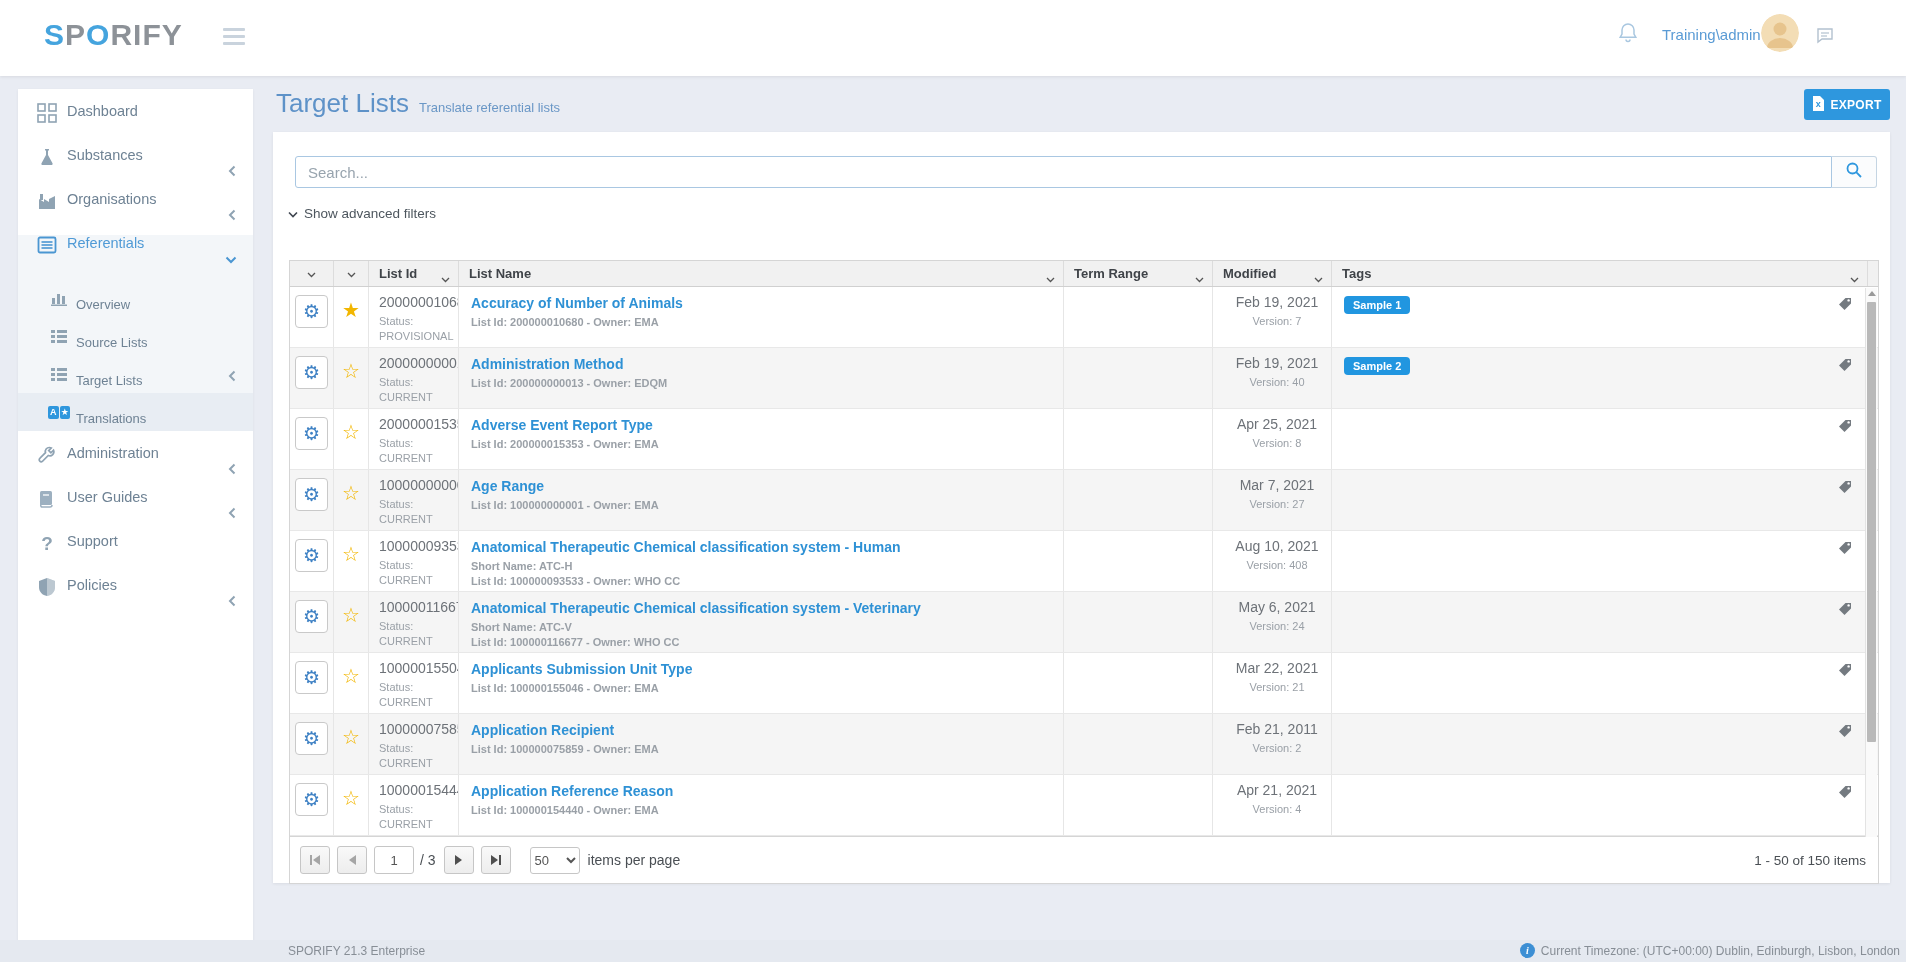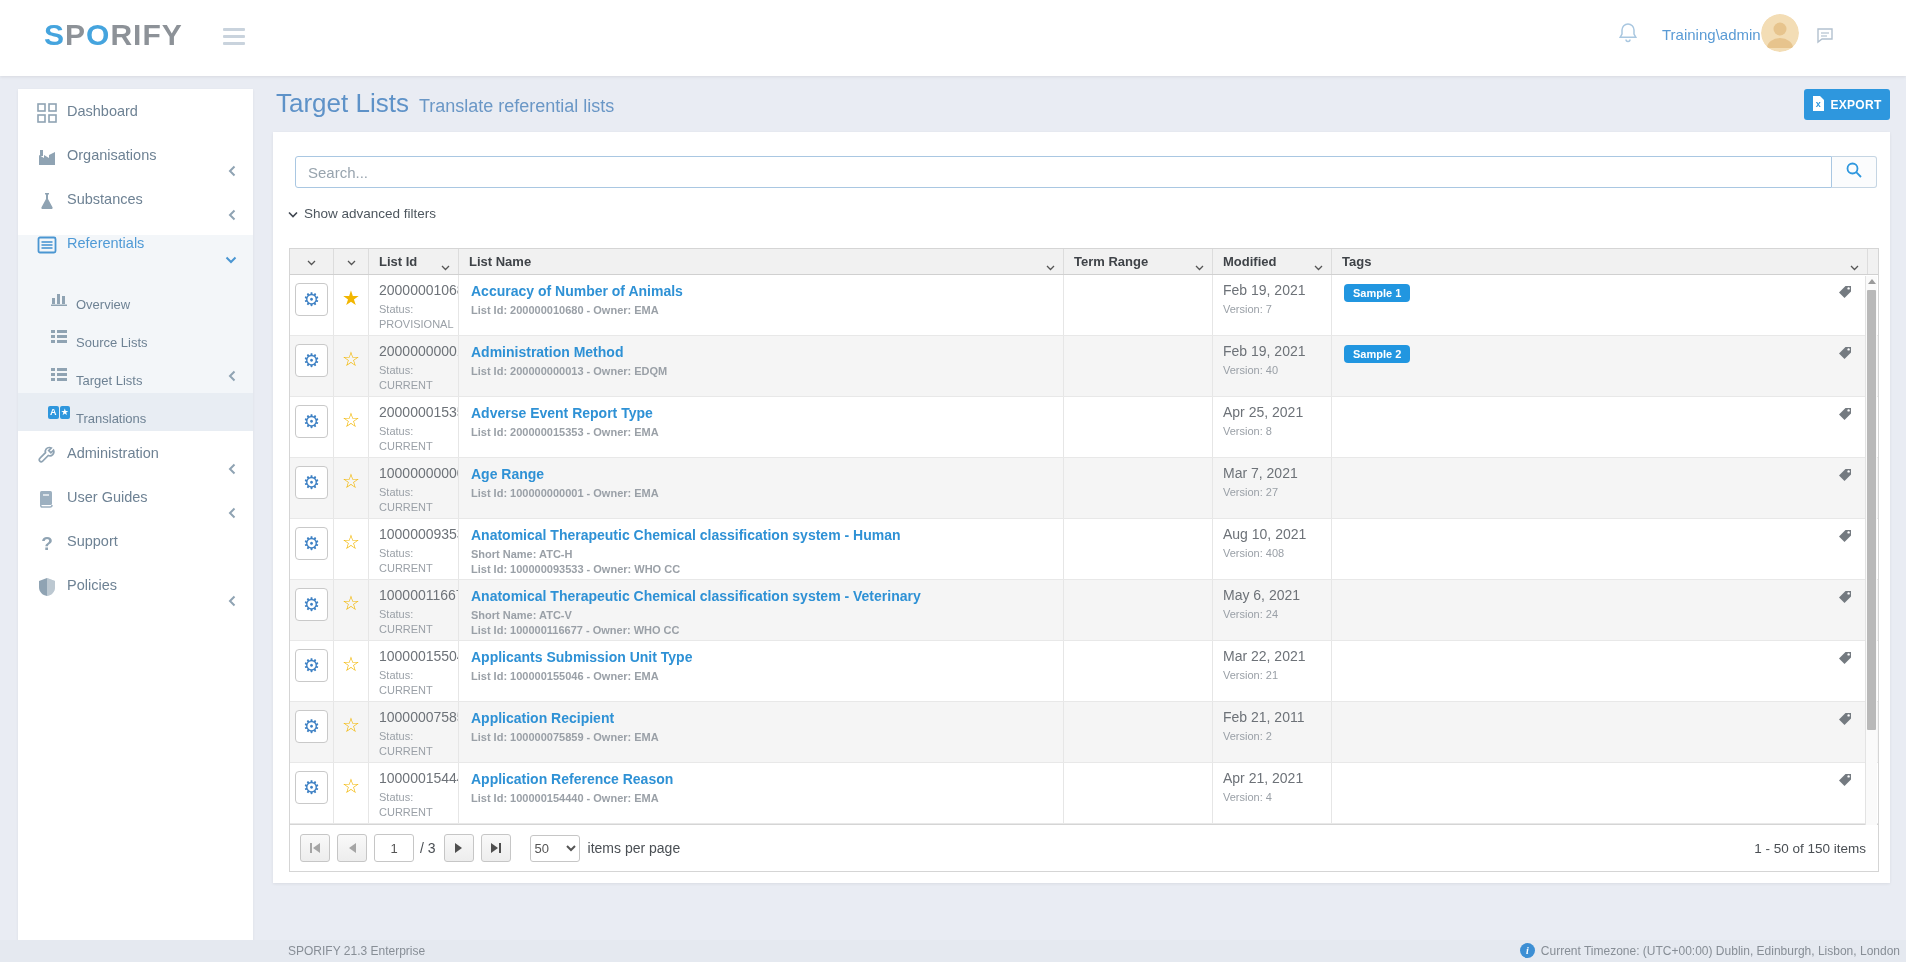--- a/index.html
+++ b/index.html
@@ -38,41 +38,41 @@
   .sub-item .chev { position:absolute; right:16px; top:13px; }
   .sub-item.selected { background:#e8edf3; }
   .qmark { font-size:19px; font-weight:bold; color:#8fa3b3; }
   .trans-ic span { display:inline-block; width:13px; height:13px; background:#2f97dd; color:#fff;
     font-size:9px; line-height:13px; text-align:center; border-radius:2px; font-weight:bold; }
   .trans-ic span + span { margin-left:1px; }
 
   
   .page-head { position:absolute; left:276px; top:88px; height:36px; display:flex; align-items:baseline; }
   .page-title { font-size:26px; color:#5e92c8; }
-  .page-sub { font-size:18px; color:#6a97c6; margin-left:10px; }
+  .page-sub { font-size:13px; color:#6a97c6; margin-left:10px; }
   .export-btn { position:absolute; left:1804px; top:89px; width:86px; height:31px; background:#2e97de;
     border:none; border-radius:3px; color:#fff; font-size:12px; font-weight:bold; letter-spacing:.3px;
     display:flex; align-items:center; justify-content:center; gap:5px; cursor:pointer;
     font-family:"Liberation Sans", sans-serif; }
 
   
   .card { position:absolute; left:273px; top:132px; width:1617px; height:751px; background:#fff;
     box-shadow:0 1px 3px rgba(0,0,0,.07); }
   .search-input { position:absolute; left:22px; top:24px; width:1537px; height:32px;
     border:1px solid #a9c7e2; border-radius:3px 0 0 3px; padding:8px 12px; font-size:15px; color:#4a4f54;
     font-family:"Liberation Sans", sans-serif; outline:none; }
   .search-input::placeholder { color:#98a4ae; }
   .search-btn { position:absolute; left:1559px; top:24px; width:45px; height:32px; background:#fbfcfd;
     border:1px solid #c5d5e3; border-left:none; border-radius:0 3px 3px 0; display:flex;
     align-items:center; justify-content:center; cursor:pointer; }
   .filters-toggle { position:absolute; left:15px; top:74px; display:flex; align-items:flex-start; gap:6px;
     font-size:13.5px; color:#4d565e; cursor:pointer; }
 
   
-  .grid-wrap { position:absolute; left:16px; top:116px; width:1590px; border:1px solid #d5d5d5; }
+  .grid-wrap { position:absolute; left:16px; top:128px; width:1590px; border:1px solid #d5d5d5; }
   .thead { display:grid; grid-template-columns:44px 35px 90px 605px 149px 119px 536px 10px;
     height:26px; background:#f1f1f1; border-bottom:1px solid #d0d0d0; }
   .hcell { position:relative; font-size:13px; font-weight:bold; color:#3f4348; padding:5px 0 0 10px;
     border-right:1px solid #dcdcdc; cursor:pointer; }
   .hcell.center { display:flex; align-items:center; justify-content:center; padding:0; }
   .hcell .hchev { position:absolute; right:8px; top:10px; }
   .hcell:last-child { border-right:none; }
   .tbody { position:relative; }
   .trow { display:grid; grid-template-columns:44px 35px 90px 605px 149px 119px 546px;
     height:61px; border-bottom:1px solid #e8e8e8; background:#fff; }
@@ -85,21 +85,21 @@
   .gear { font-size:19px; color:#3e81c4; line-height:19px; }
   .c-star { display:flex; justify-content:center; padding-top:13px; font-size:20px; line-height:20px;
     color:#f2b600; }
   .c-star .glyph { cursor:pointer; }
   .c-id { padding:7px 0 0 10px; }
   .id-main { font-size:14px; color:#6d7278; line-height:17px; margin-bottom:3px; }
   .sub { font-size:11px; color:#9aa0a7; line-height:15px; }
   .c-name { padding:7px 0 0 12px;font-weight:bold; }
   .name-link { display:inline-block; font-size:14px; color:#2e91d5; text-decoration:none;
     line-height:17px; margin-bottom:3px; }
-  .c-mod { padding:7px 0 0 10px; }
+  .c-mod { padding:7px 0 0 10px;text-align:center; }
   .c-tags { position:relative; padding:8px 0 0 12px; }
   .badge { display:inline-block; background:#2196e0; color:#fff; font-size:11px; font-weight:bold;
     padding:3px 9px; border-radius:4px; }
   .tag-ic { position:absolute; right:26px; top:10px; cursor:pointer; }
 
   
   .vscroll { position:absolute; right:1px; top:27px; width:12px; height:549px; background:#fafafa;
     border-left:1px solid #e3e3e3; cursor:pointer; }
   .vscroll .up { position:absolute; top:3px; left:2px; width:0; height:0; border:4px solid transparent;
     border-bottom:5px solid #9a9a9a; border-top:none; }
@@ -177,36 +177,36 @@
             <rect x="1" y="12" width="7" height="7"></rect>
             <rect x="12" y="12" width="7" height="7"></rect>
           </g>
         </svg>
       </span>
     <span class="lbl">Dashboard</span>
   </div>
   <div class="nav-item">
     <span class="ic">
         <svg width="20" height="20" viewBox="0 0 20 20">
+          <path fill="#8fa3b3" d="M8 2h4v1l-1 1v4l4.5 8.2c.5 1-.2 1.8-1.2 1.8H5.7c-1 0-1.7-.9-1.2-1.8L9 8V4L8 3z"></path>
+        </svg>
+      </span>
+    <span class="lbl">Substances</span>
+    <span class="chev"><svg width="10" height="12" viewBox="0 0 10 12">
+          <polyline points="7.5,1.5 3,6 7.5,10.5" fill="none" stroke="#8fa3b3" stroke-width="2"></polyline>
+        </svg></span>
+  </div>
+  <div class="nav-item">
+    <span class="ic">
+        <svg width="20" height="20" viewBox="0 0 20 20">
           <path fill="#8fa3b3" d="M2 18V8l5 3V8l5 3V8l6-3v13z"></path>
           <rect x="3" y="3" width="3" height="6" fill="#8fa3b3"></rect>
         </svg>
       </span>
     <span class="lbl">Organisations</span>
-    <span class="chev"><svg width="10" height="12" viewBox="0 0 10 12">
-          <polyline points="7.5,1.5 3,6 7.5,10.5" fill="none" stroke="#8fa3b3" stroke-width="2"></polyline>
-        </svg></span>
-  </div>
-  <div class="nav-item">
-    <span class="ic">
-        <svg width="20" height="20" viewBox="0 0 20 20">
-          <path fill="#8fa3b3" d="M8 2h4v1l-1 1v4l4.5 8.2c.5 1-.2 1.8-1.2 1.8H5.7c-1 0-1.7-.9-1.2-1.8L9 8V4L8 3z"></path>
-        </svg>
-      </span>
-    <span class="lbl">Substances</span>
     <span class="chev"><svg width="10" height="12" viewBox="0 0 10 12">
           <polyline points="7.5,1.5 3,6 7.5,10.5" fill="none" stroke="#8fa3b3" stroke-width="2"></polyline>
         </svg></span>
   </div>
 
   <div class="ref-group">
     <div class="nav-item active">
       <span class="ic">
           <svg width="20" height="20" viewBox="0 0 20 20">
             <rect x="1.5" y="2.5" width="17" height="15" rx="1.5" fill="none" stroke="#4a96d2" stroke-width="1.8"></rect>

